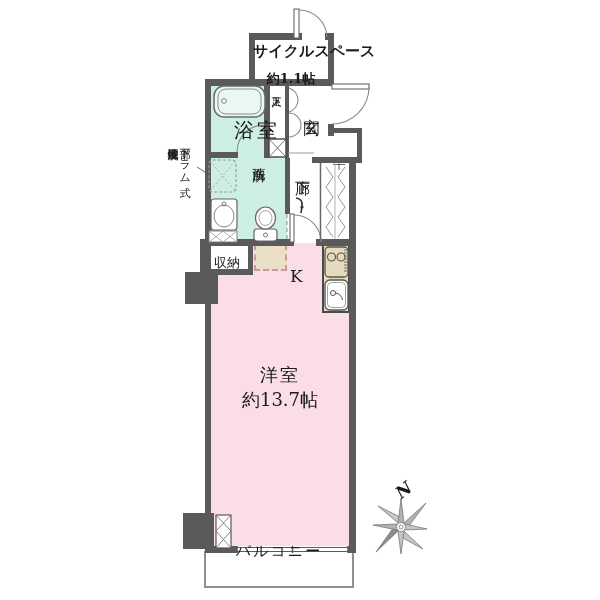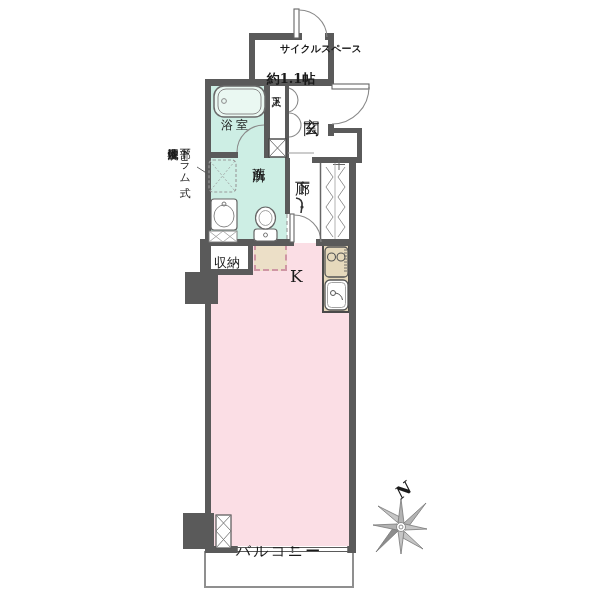--- a/index.html
+++ b/index.html
@@ -178,41 +178,45 @@
       <polygon points="401,499 398,523 401,527 404,523" fill="#b3b3b3"></polygon>
       <polygon points="401,554 398,531 401,527 404,531" fill="#c6c6c6"></polygon>
       <polygon points="427,529 405,524 401,527 405,530" fill="#c6c6c6"></polygon>
       <polygon points="373,525 397,524 401,527 397,530" fill="#b3b3b3"></polygon>
       <circle cx="401" cy="527" r="4.5" fill="#ffffff"></circle>
       <circle cx="401" cy="527" r="2" fill="none"></circle>
     </g>
   </svg>
 
   <div class="label center" style="left:253px;top:43px;width:76px;font-weight:700;">
-    <span style="display:block;font-size:10px;margin-left:27px;">サイクルスペース</span>
-    <span style="display:block;font-size:13px;margin-top:18px;">約1.1帖</span>
+    <span style="display:block;font-size:15px;">サイクルスペース</span>
+    <span style="display:block;font-size:13px;margin-top:12px;">約1.1帖</span>
   </div>
 
-  <div class="label center" style="left:212px;top:119px;width:48px;font-size:12px;letter-spacing:3px;">浴室</div>
+  <div class="label center" style="left:212px;top:119px;width:48px;font-size:20px;letter-spacing:3px;padding-left:21px;">浴室</div>
 
   <div class="label vert" style="left:271px;top:89px;font-size:10px;">下足入</div>
 
   <div class="label vert" style="left:303px;top:105px;font-size:16px;letter-spacing:3px;">玄関</div>
 
   <div class="label vert" style="left:294px;top:168px;font-size:15px;letter-spacing:2px;">廊下</div>
 
   <div class="label vert" style="left:251px;top:157px;font-size:13px;letter-spacing:1px;">洗面所</div>
 
   <div class="label vert" style="left:166px;top:140px;height:92px;font-size:11px;">
     <span style="display:block;">下部ドラム式</span>
     <span style="display:block;">洗濯乾燥機</span>
   </div>
 
   <div class="label center" style="left:206px;top:256px;width:42px;font-size:13px;">収納</div>
 
   <div class="label" style="left:290px;top:267px;font-size:17px;">K</div>
 
+  <div class="label center" style="left:210px;top:365px;width:140px;">
+    <span style="display:block;font-size:18px;letter-spacing:2px;">洋室</span>
+    <span style="display:block;font-size:18px;margin-top:5px;">約13.7帖</span>
+  </div>
 
   <div class="label center" style="left:204px;top:543px;width:150px;font-size:15px;letter-spacing:2px;">バルコニー</div>
 
   <div class="label" style="left:396px;top:481px;font-size:17px;font-style:italic;font-weight:700;transform:rotate(-38deg);">N</div>
 
 </div>
 
 </body></html>

